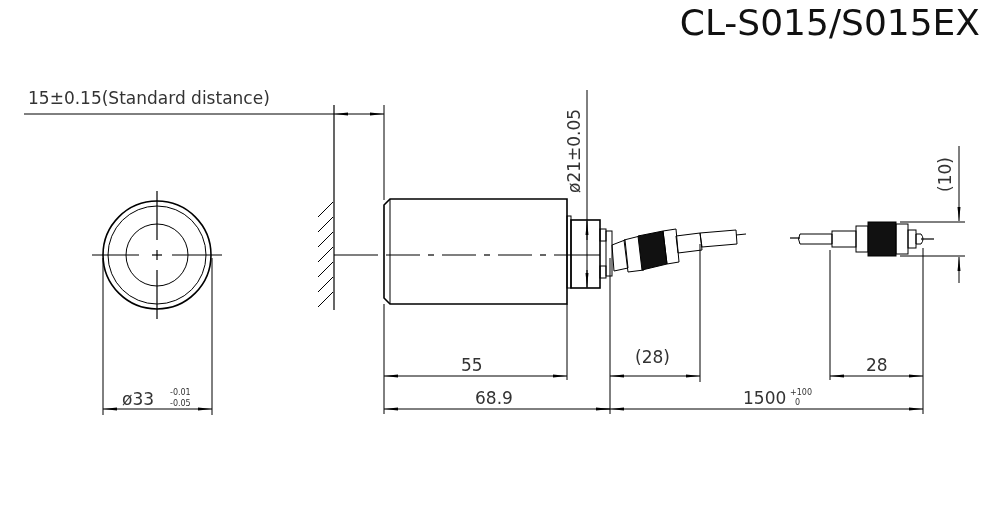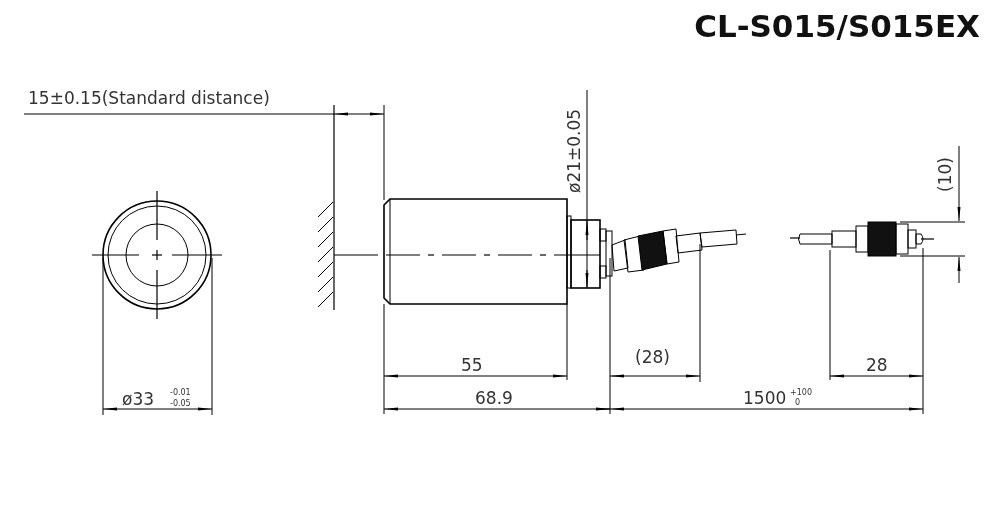--- a/index.html
+++ b/index.html
@@ -1,17 +1,17 @@
 <!DOCTYPE html>
 <html><head>
 <meta charset="utf-8">
 <style>
   html, body { margin:0; padding:0; background:#ffffff; }
   body { width:1000px; height:529px; position:relative; overflow:hidden; font-family:"DejaVu Sans", sans-serif; }
-  #title { position:absolute; right:20px; top:8px; font-size:31px; color:#111; font-family:"DejaVu Sans", sans-serif; letter-spacing:0px;font-weight:bold; }
+  #title { position:absolute; right:20px; top:2px; font-size:36px; color:#111; font-family:"DejaVu Sans", sans-serif; letter-spacing:0px; }
   svg { position:absolute; left:0; top:0; }
   .dimtext { font-family:"DejaVu Sans", sans-serif; fill:#333; }
   .ln { stroke:#000; stroke-width:1.2; fill:none; }
   .thin { stroke:#000; stroke-width:1; fill:none; }
   .thick { stroke:#000; stroke-width:1.6; fill:none; }
 </style>
 </head>
 <body>
 
 <div id="title">CL-S015/S015EX</div>

